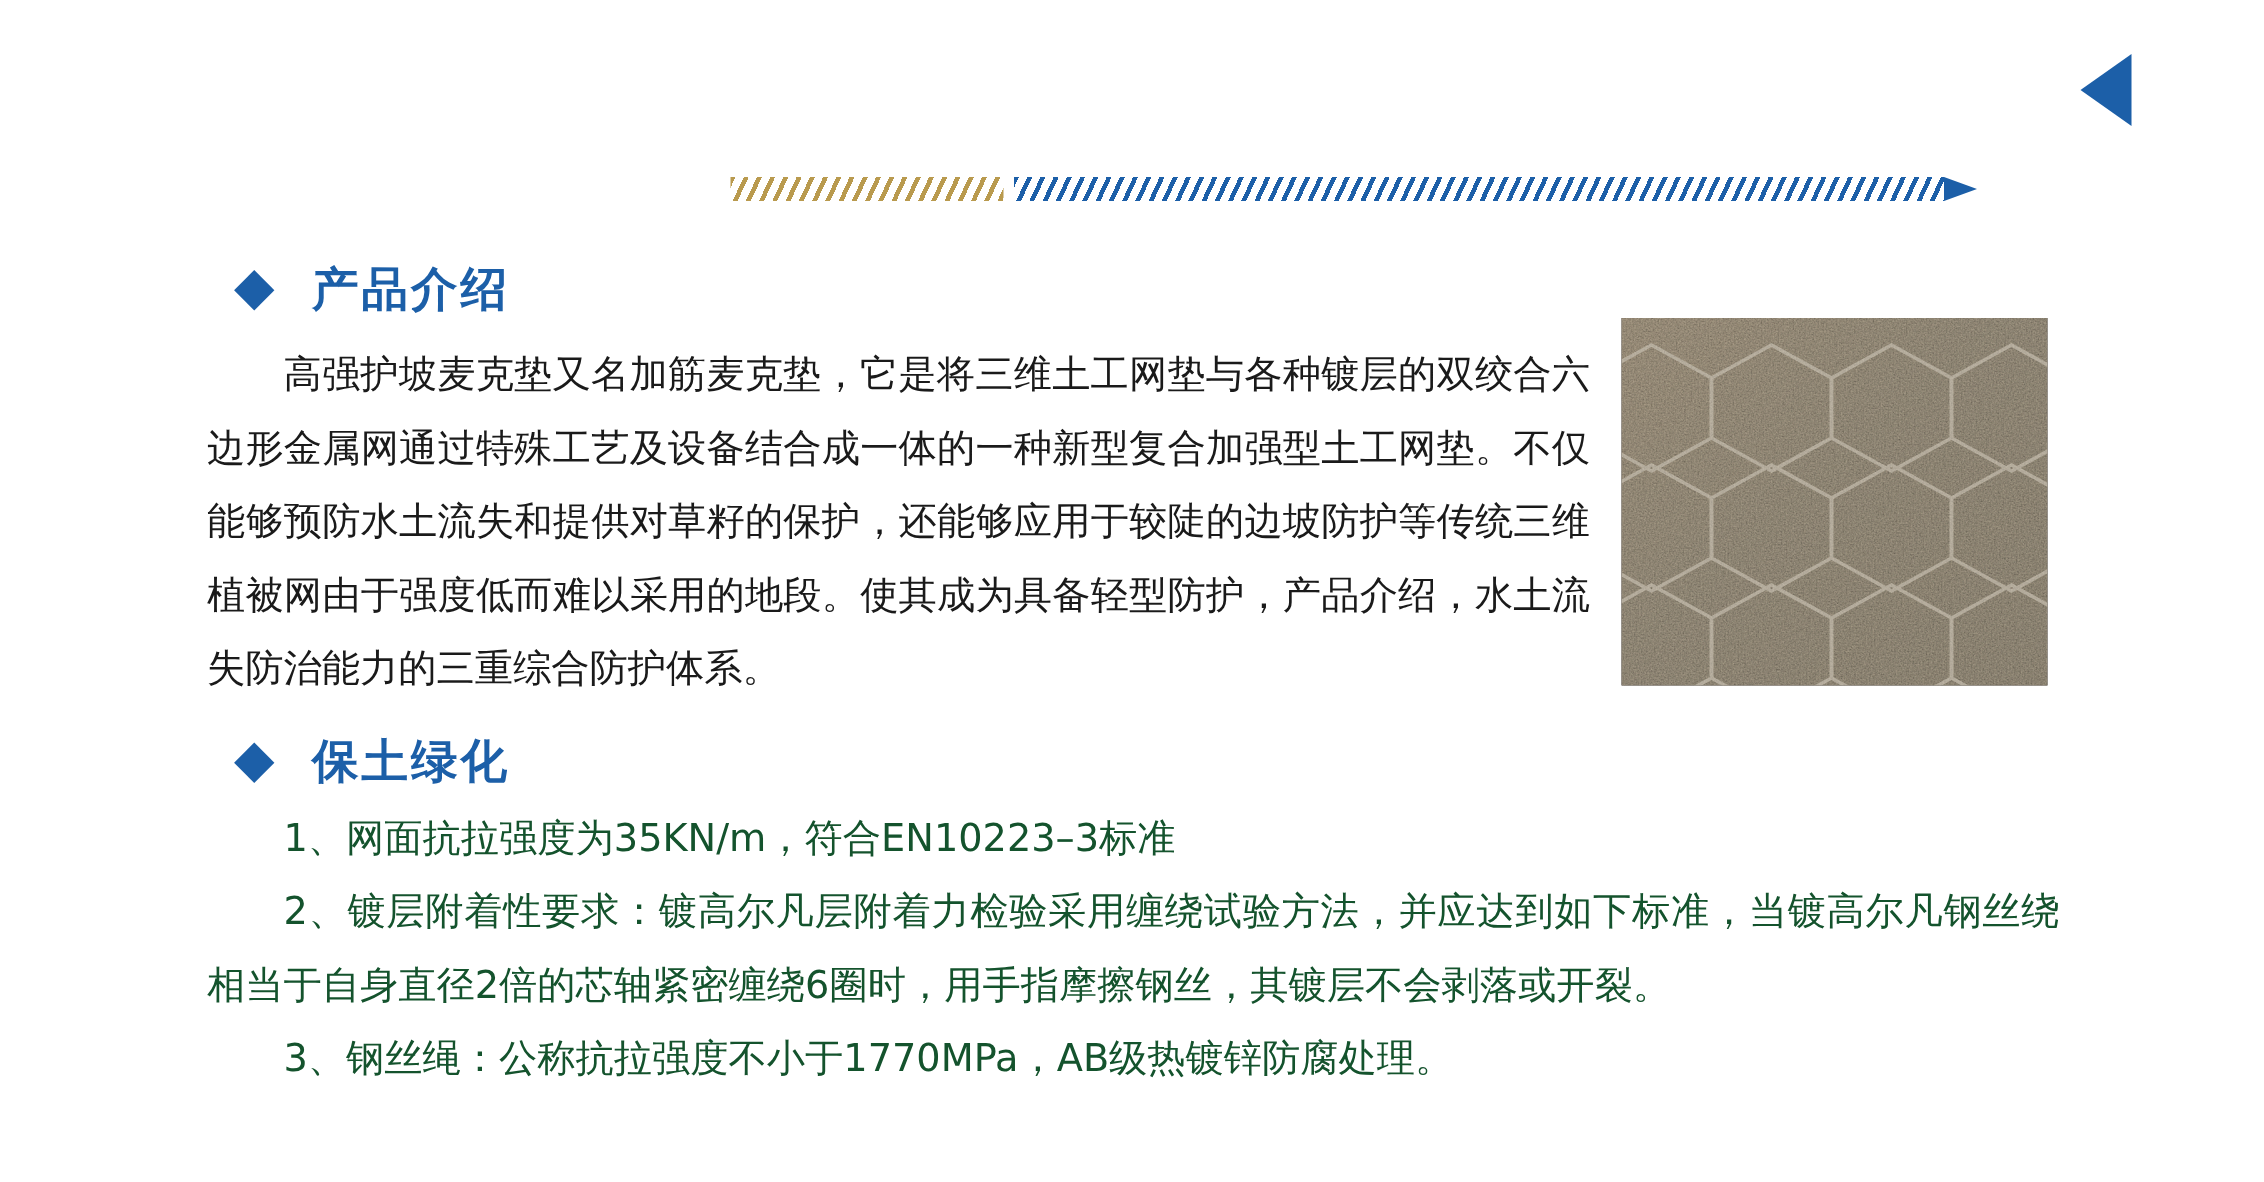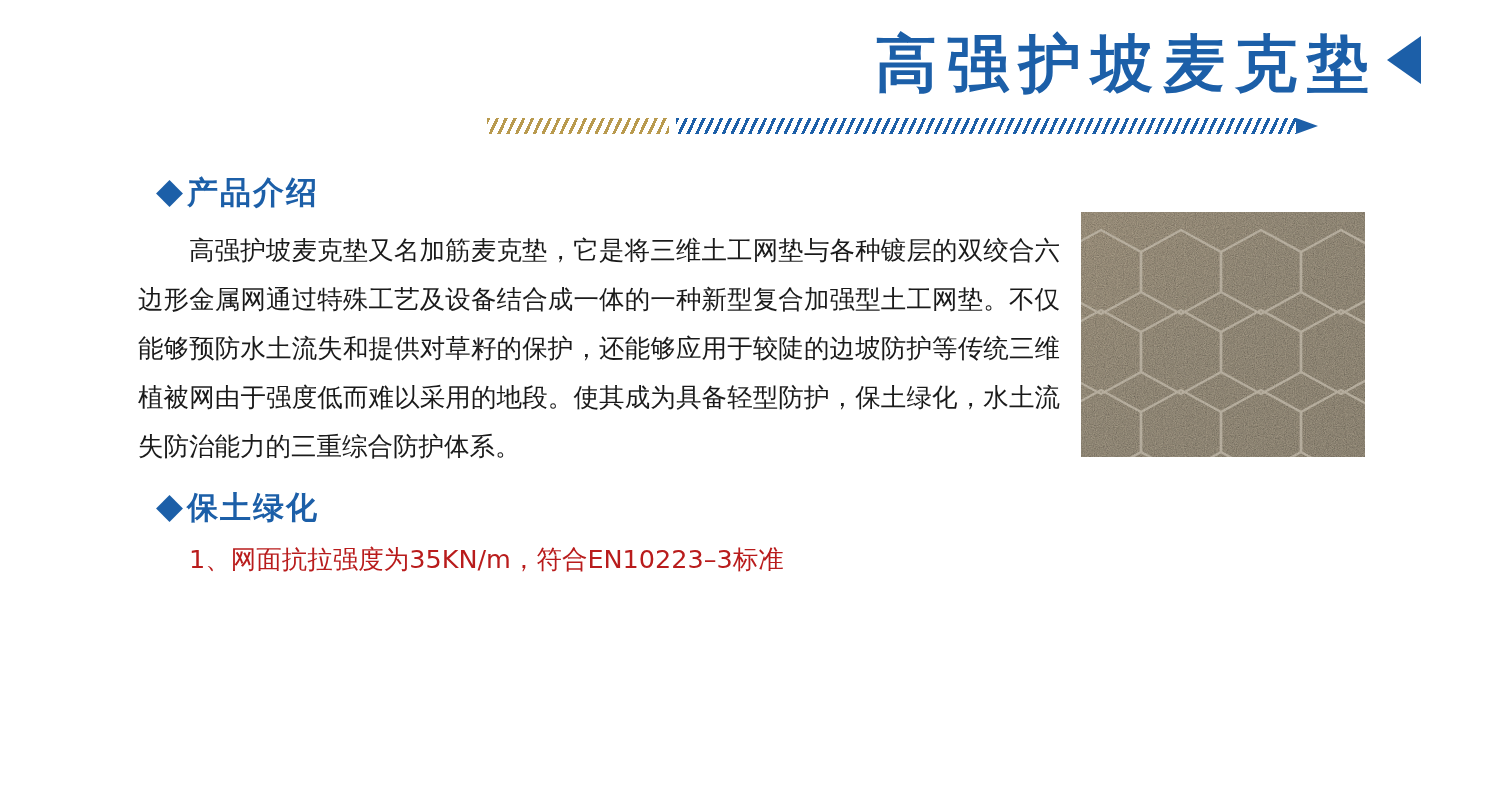--- a/index.html
+++ b/index.html
@@ -78,21 +78,21 @@
     border-top: 8px solid transparent;
     border-bottom: 8px solid transparent;
     border-left: 22px solid #1c5fa8;
   }
 
   
   .section-head {
     position: absolute;
     display: flex;
     align-items: center;
-    gap: 8px;
+    gap: 29px;
   }
   .diamond {
     width: 19px;
     height: 19px;
     background: #1c5fa8;
     transform: rotate(45deg);
     flex: none;
   }
   .section-title {
     font-size: 31px;
@@ -131,46 +131,45 @@
   .photo svg { display: block; }
 
   
   .feature-list {
     position: absolute;
     left: 138px;
     top: 535px;
     width: 1235px;
     font-size: 25.5px;
     line-height: 49px;
-    color: #b91c1c;
+    color: #14532d;
     font-family: "DejaVu Sans", sans-serif;
   }
   .feature-item {
     text-indent: 2em;
     text-align: justify;
     margin: 0;
   }
 </style>
 </head>
 <body>
 
 <div class="header">
-  <div class="header-title">高强护坡麦克垫</div>
   <div class="header-arrow"></div>
   <div class="stripe-bar stripe-gold"></div>
   <div class="stripe-bar stripe-blue"></div>
   <div class="stripe-tip"></div>
 </div>
 
 <div class="section-head" id="sec-intro-head">
   <span class="diamond"></span>
   <span class="section-title">产品介绍</span>
 </div>
 
-<div class="intro-text">高强护坡麦克垫又名加筋麦克垫，它是将三维土工网垫与各种镀层的双绞合六边形金属网通过特殊工艺及设备结合成一体的一种新型复合加强型土工网垫。不仅能够预防水土流失和提供对草籽的保护，还能够应用于较陡的边坡防护等传统三维植被网由于强度低而难以采用的地段。使其成为具备轻型防护，保土绿化，水土流失防治能力的三重综合防护体系。</div>
+<div class="intro-text">高强护坡麦克垫又名加筋麦克垫，它是将三维土工网垫与各种镀层的双绞合六边形金属网通过特殊工艺及设备结合成一体的一种新型复合加强型土工网垫。不仅能够预防水土流失和提供对草籽的保护，还能够应用于较陡的边坡防护等传统三维植被网由于强度低而难以采用的地段。使其成为具备轻型防护，产品介绍，水土流失防治能力的三重综合防护体系。</div>
 
 <div class="photo">
   <svg width="284" height="245" viewBox="0 0 284 245">
     <defs>
       <linearGradient id="bg" x1="0" y1="0" x2="1" y2="1">
         <stop offset="0%" stop-color="#4a3f34"></stop>
         <stop offset="45%" stop-color="#35302b"></stop>
         <stop offset="100%" stop-color="#2b2723"></stop>
       </linearGradient>
       <filter id="rough">
@@ -206,13 +205,15 @@
   </svg>
 </div>
 
 <div class="section-head" id="sec-feature-head">
   <span class="diamond"></span>
   <span class="section-title">保土绿化</span>
 </div>
 
 <div class="feature-list">
   <p class="feature-item">1、网面抗拉强度为35KN/m，符合EN10223–3标准</p>
+  <p class="feature-item">2、镀层附着性要求：镀高尔凡层附着力检验采用缠绕试验方法，并应达到如下标准，当镀高尔凡钢丝绕相当于自身直径2倍的芯轴紧密缠绕6圈时，用手指摩擦钢丝，其镀层不会剥落或开裂。</p>
+  <p class="feature-item">3、钢丝绳：公称抗拉强度不小于1770MPa，AB级热镀锌防腐处理。</p>
 </div>
 
 </body></html>

